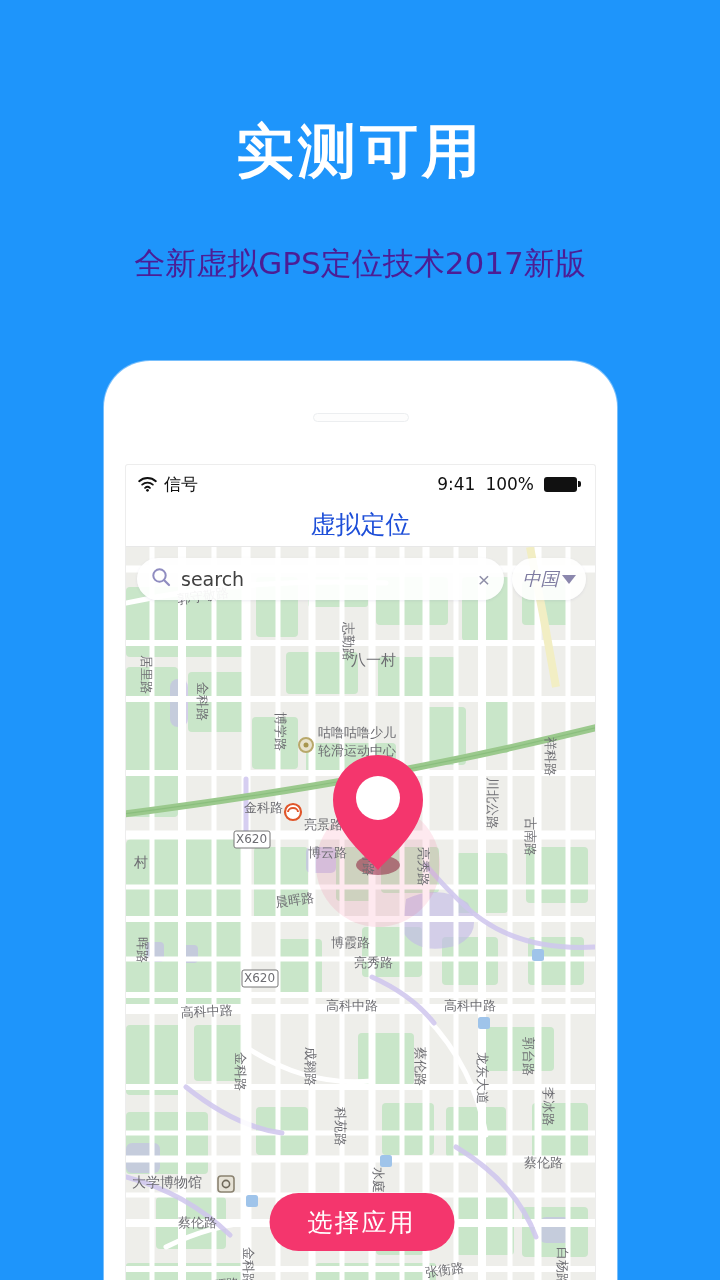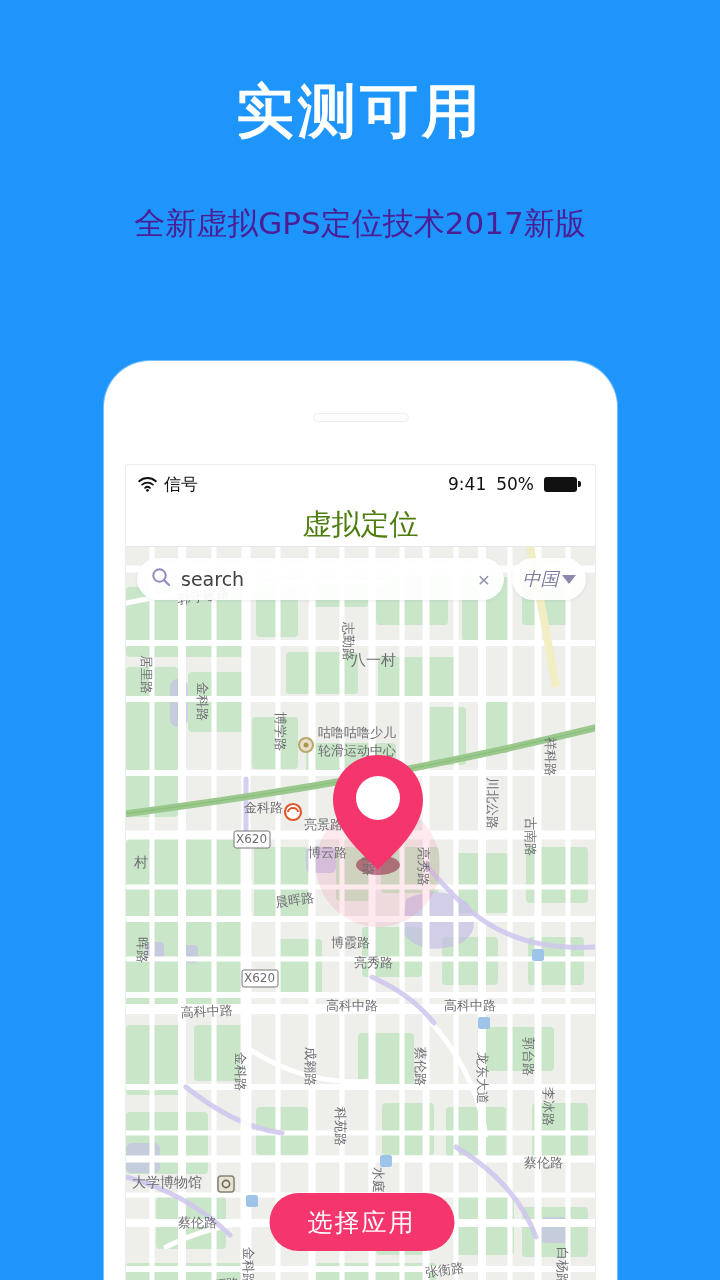--- a/index.html
+++ b/index.html
@@ -14,20 +14,21 @@
     background: #1e95fb;
     font-family: "Liberation Sans", "DejaVu Sans", sans-serif;
     position: relative;
   }
 
   
   .promo {
     width: 720px;
     text-align: center;
     padding-top: 78px;
+    margin-top: 40px;
   }
   .promo-headline {
     font-size: 58px;
     font-weight: bold;
     color: #ffffff;
     letter-spacing: 4px;
     line-height: 1.15;
     font-family: "DejaVu Sans", "Liberation Sans", sans-serif;
   }
   .promo-sub {
@@ -108,22 +109,22 @@
 
   
   .navbar {
     height: 44px;
     display: flex;
     align-items: center;
     justify-content: center;
     border-bottom: 1px solid #e8e8e8;
   }
   .nav-title {
-    font-size: 29px;
-    color: #4d7c0f;
+    font-size: 25px;
+    color: #1d4ed8;
     font-family: Liberation Mono, monospace;
   }
 
   
   .map-wrap {
     position: relative;
     width: 471px;
     height: 742px;
     background: #eeeeea;
     overflow: hidden;
@@ -234,21 +235,21 @@
             <path d="M1.2 4.2A12.5 12.5 0 0 1 17.8 4.2" stroke="#111" stroke-width="1.9" fill="none" stroke-linecap="round"></path>
             <path d="M4.2 7.6A8 8 0 0 1 14.8 7.6" stroke="#111" stroke-width="1.9" fill="none" stroke-linecap="round"></path>
             <path d="M7.1 10.9A3.6 3.6 0 0 1 11.9 10.9" stroke="#111" stroke-width="1.9" fill="none" stroke-linecap="round"></path>
             <circle cx="9.5" cy="13.3" r="1.35" fill="#111"></circle>
           </svg>
         </span>
         <span>信号</span>
       </div>
       <div class="sb-right">
         <span>9:41</span>
-        <span>50%</span>
+        <span>100%</span>
         <span class="battery">
           <span class="battery-body"></span>
             <span class="battery-cap"></span>
         </span>
       </div>
     </div>
 
     <div class="navbar">
       <div class="nav-title">虚拟定位</div>
     </div>

